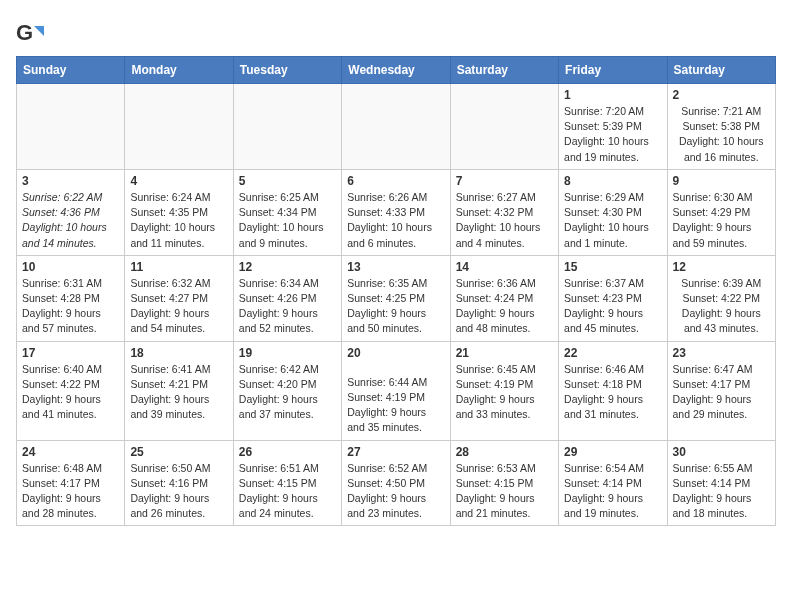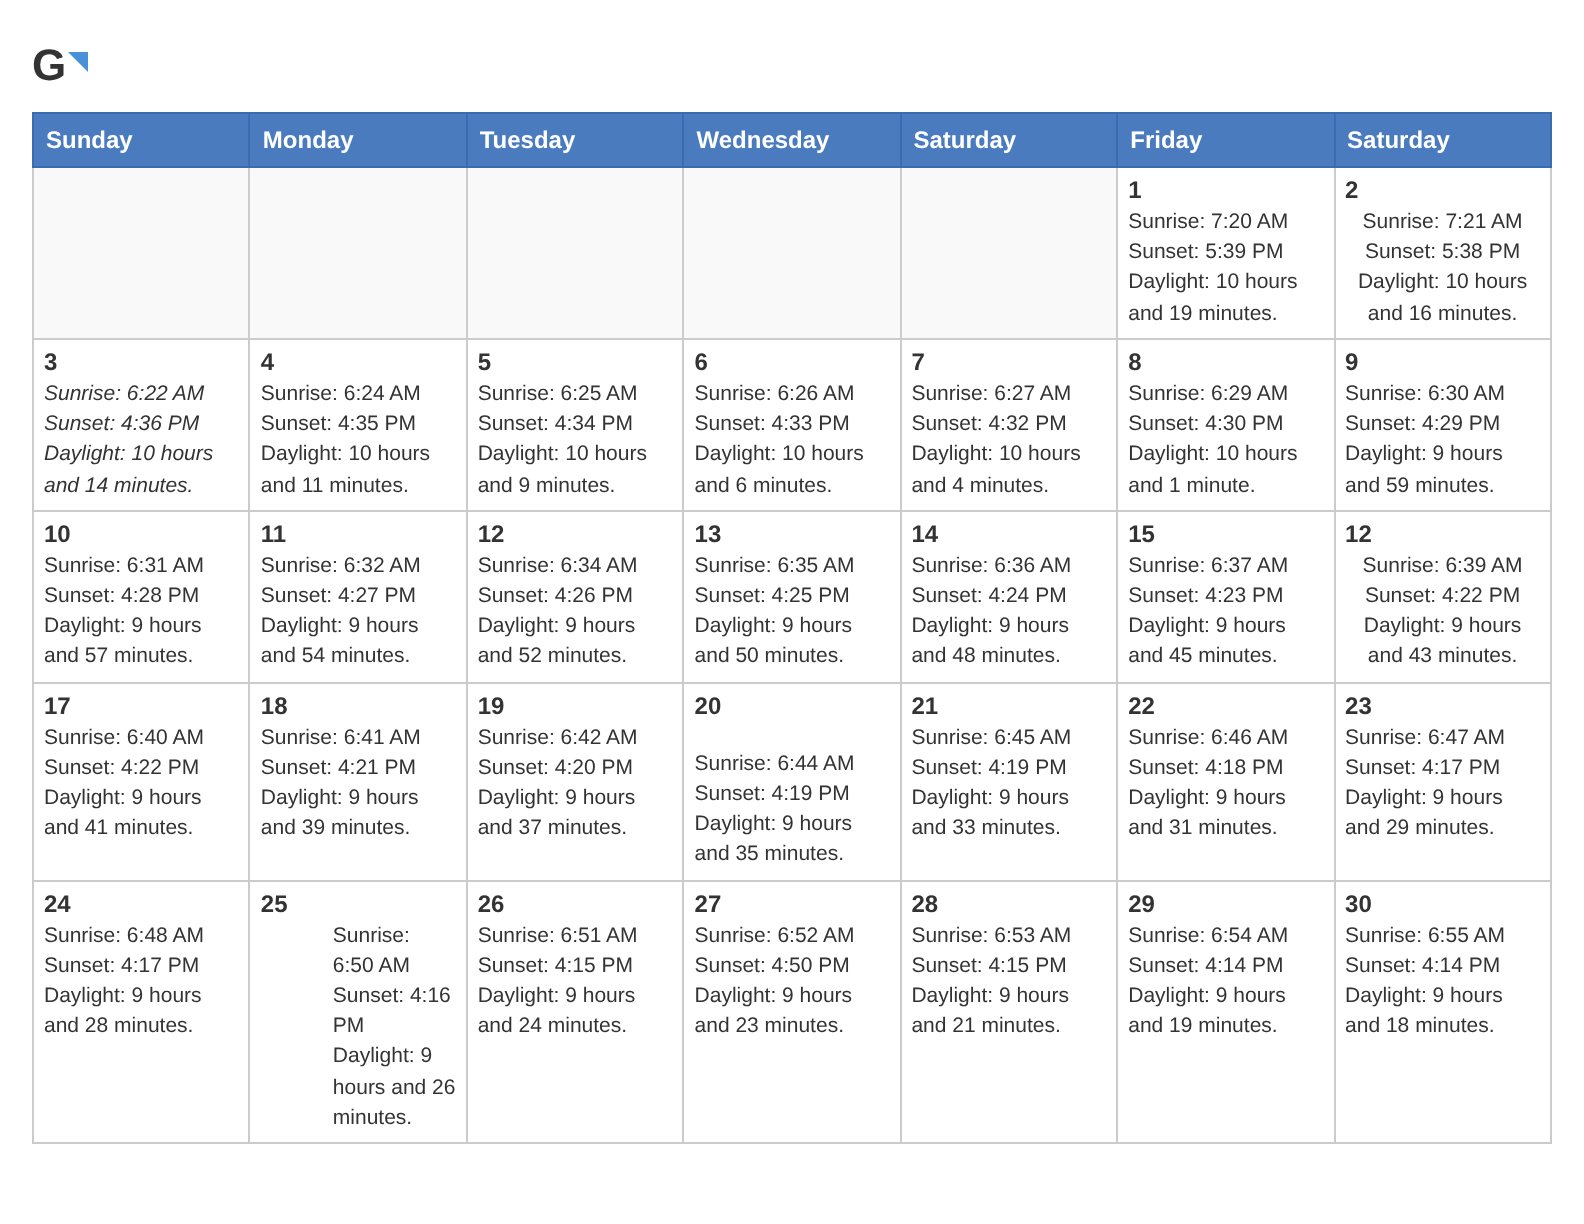--- a/index.html
+++ b/index.html
@@ -277,21 +277,21 @@
       </tr>
       <tr>
         <td>
           <span class="day-num">24</span>
           <div class="day-info" style="white-space: pre-line;">Sunrise: 6:48 AM
 Sunset: 4:17 PM
 Daylight: 9 hours and 28 minutes.</div>
         </td>
         <td>
           <span class="day-num">25</span>
-          <div class="day-info" style="white-space: pre-line; margin-left: 36px;">Sunrise: 6:50 AM
+          <div class="day-info" style="white-space: pre-line;">Sunrise: 6:50 AM
 Sunset: 4:16 PM
 Daylight: 9 hours and 26 minutes.</div>
         </td>
         <td>
           <span class="day-num">26</span>
           <div class="day-info" style="white-space: pre-line;">Sunrise: 6:51 AM
 Sunset: 4:15 PM
 Daylight: 9 hours and 24 minutes.</div>
         </td>
         <td>

